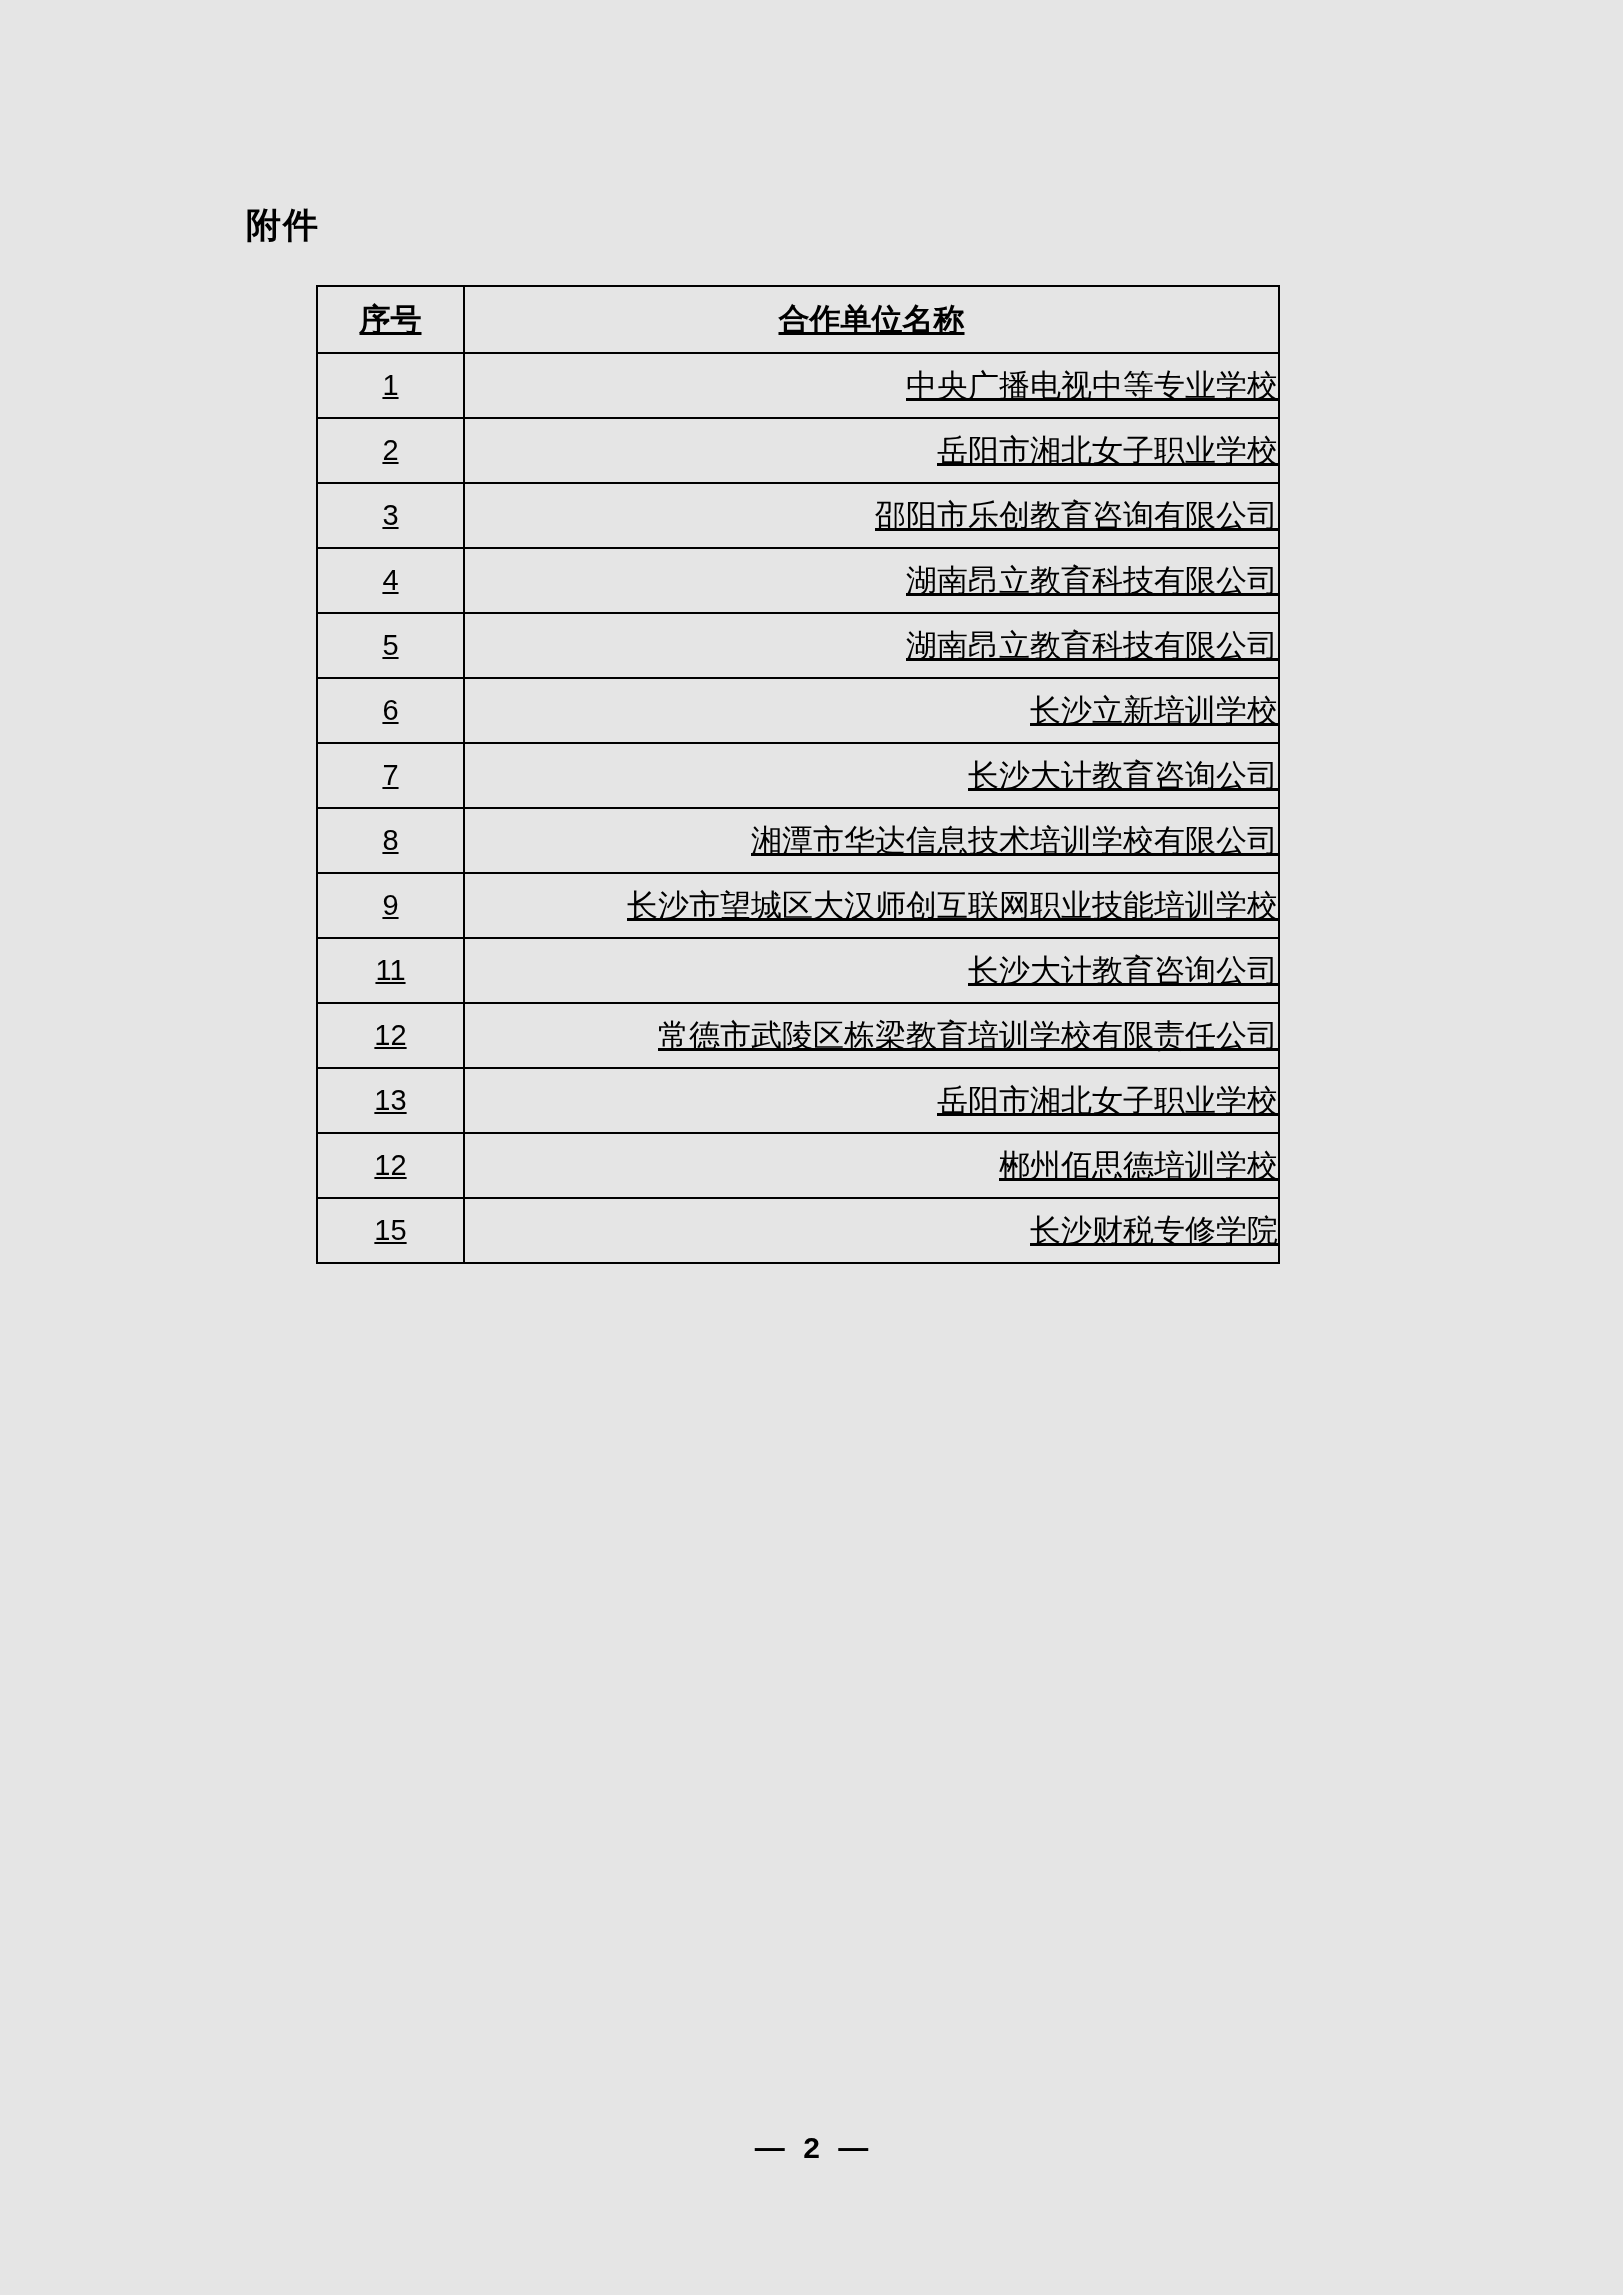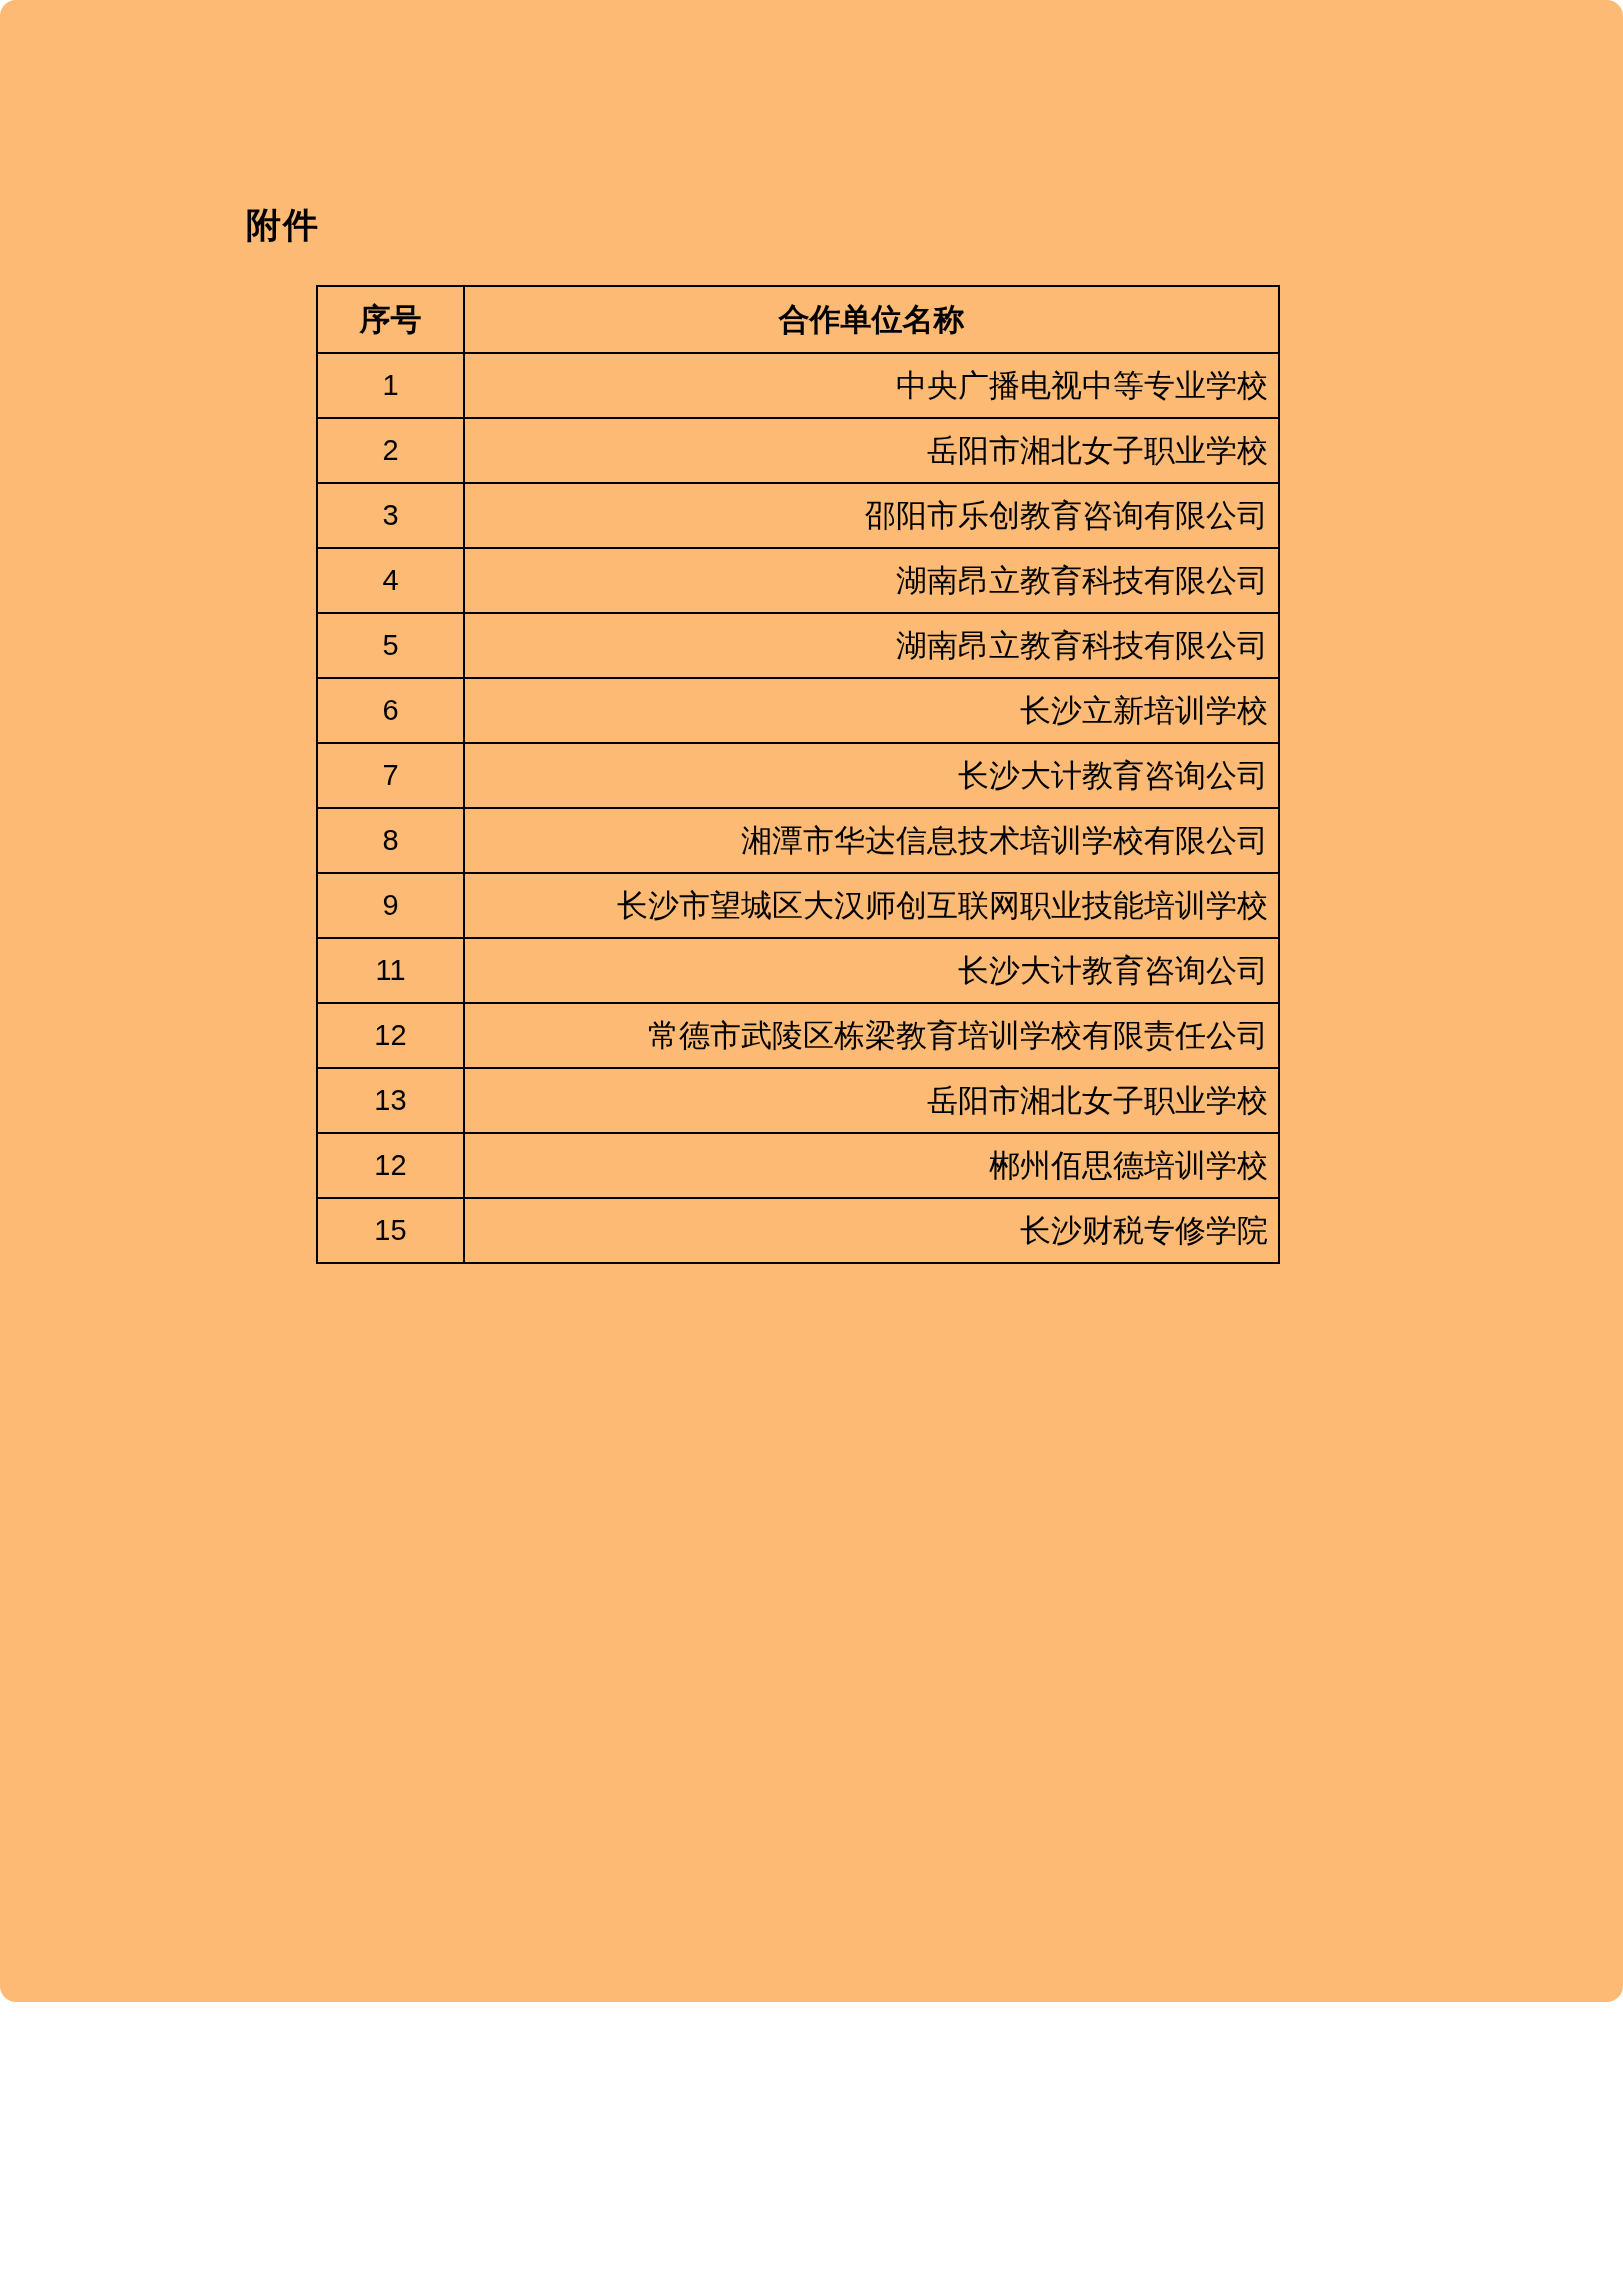--- a/index.html
+++ b/index.html
@@ -1,25 +1,24 @@
 <!DOCTYPE html>
 <html style="font-size:10.5px"><head>
 <meta charset="utf-8">
 <style>
   * { box-sizing: border-box; }
   html, body { margin: 0; padding: 0; background: #ffffff; }
   .page {
     position: relative;
     width: 1623px;
-    height: 2002px;
-    background: #fdba74;
+    height: 2295px;
+    background: #e5e5e5;
     color: #000000;
     font-family: "Liberation Serif", "DejaVu Serif", serif;
     overflow: hidden;
-    border-radius: 16px;
   }
   .attachment-label {
     position: absolute;
     left: 246px;
     top: 207px;
     font-size: 35px;
     font-weight: bold;
     line-height: 1.1;
     letter-spacing: 2px;
   }
@@ -29,23 +28,24 @@
     top: 285px;
     border-collapse: collapse;
     table-layout: fixed;
     border: 2.6px solid #000000;
   }
   .units-table col.c1 { width: 147px; }
   .units-table col.c2 { width: 815px; }
   .units-table th, .units-table td {
     border: 2px solid #000000;
     vertical-align: middle;
-    padding: 10px;
+    padding: 0;
     overflow: hidden;
     white-space: nowrap;
+    text-decoration: underline;
   }
   .units-table th {
     height: 67px;
     font-size: 31px;
     font-weight: bold;
     text-align: center;
   }
   .units-table td { height: 65px; }
   td.cell-no {
     text-align: center;

